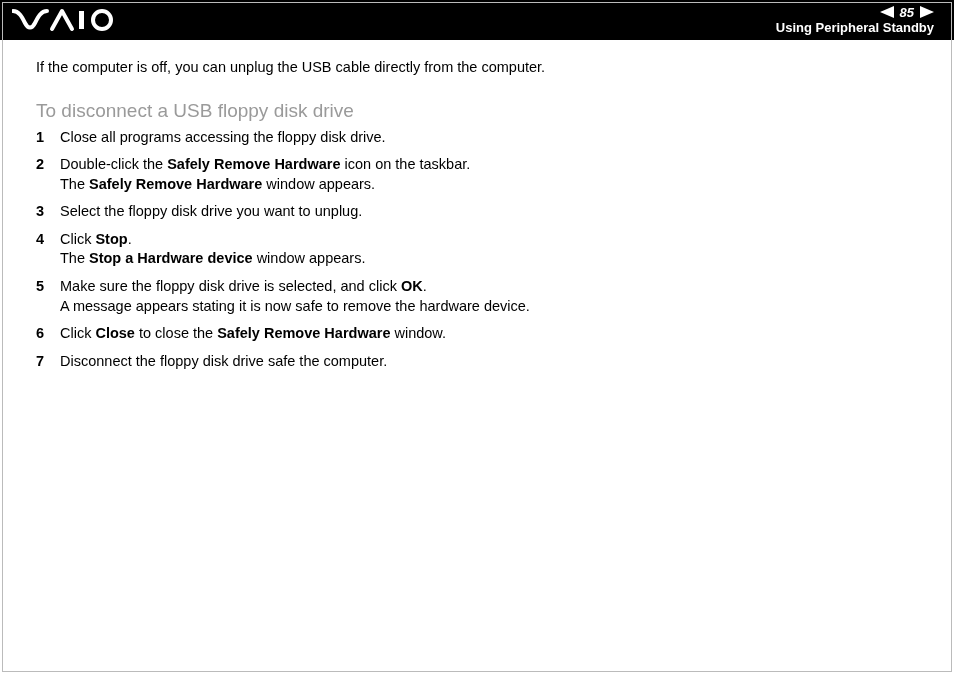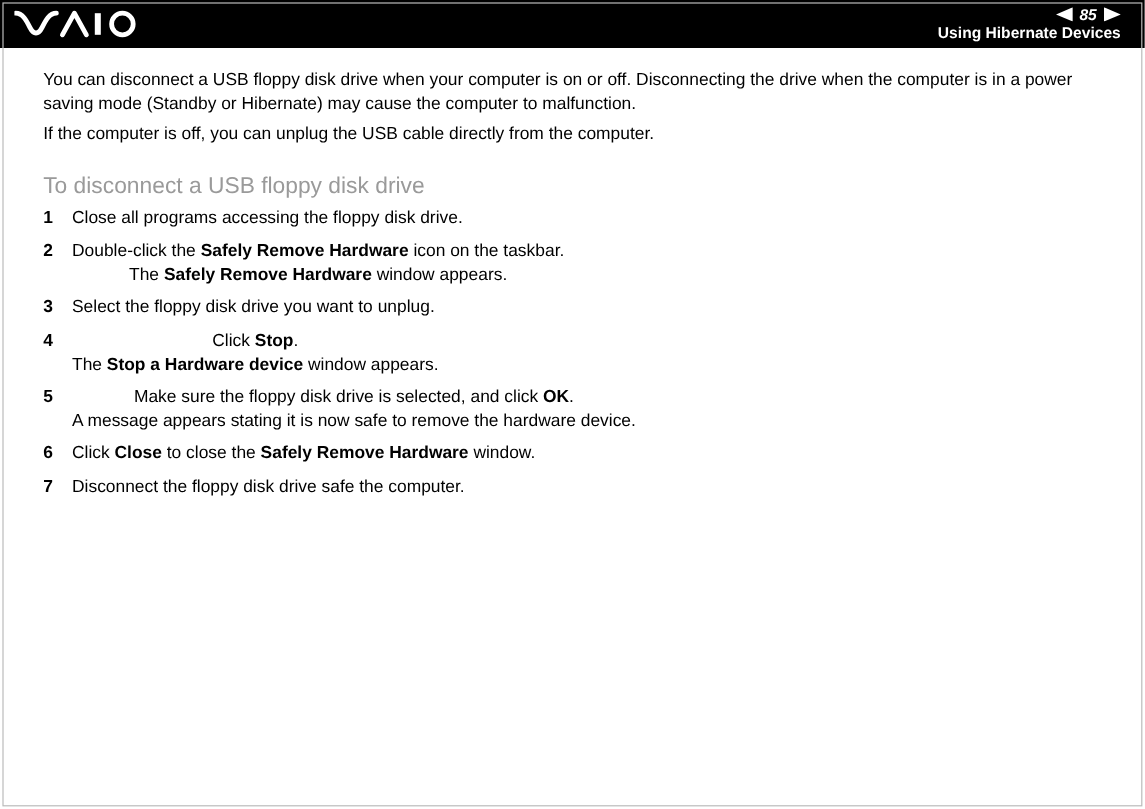--- a/index.html
+++ b/index.html
@@ -79,21 +79,21 @@
     font-size: 14.5px;
     line-height: 1.35;
     margin: 0 0 8px 0;
   }
   ol.steps > li::before {
     content: counter(step);
     font-weight: bold;
     width: 24px;
     flex: 0 0 24px;
   }
-  ol.steps > li > span { display: inline; text-align: center; }
+  ol.steps > li > span { display: inline; }
   b { font-weight: bold; }
   .page-frame {
     position: absolute;
     left: 2px; top: 2px; right: 2px; bottom: 2px;
     border: 1px solid #bbb;
     pointer-events: none;
   }
 </style>
 </head>
 <body>
@@ -114,26 +114,25 @@
             <polygon points="0,6 14,0 14,12" fill="#fff"></polygon>
           </svg>
       </span>
       <span>85</span>
       <span class="arrow-right">
         <svg width="14" height="12" viewBox="0 0 14 12">
             <polygon points="0,0 14,6 0,12" fill="#fff"></polygon>
           </svg>
       </span>
     </div>
-    <div class="section-title">Using Hibernate Devices</div>
+    <div class="section-title">Using Peripheral Standby</div>
   </div>
 </div>
 
 <div class="content">
-  <p class="body">You can disconnect a USB floppy disk drive when your computer is on or off. Disconnecting the drive when the computer is in a power saving mode (Standby or Hibernate) may cause the computer to malfunction.</p>
   <p class="body">If the computer is off, you can unplug the USB cable directly from the computer.</p>
   <h2 class="subheading">To disconnect a USB floppy disk drive</h2>
   <ol class="steps">
       <li>
         <span>Close all programs accessing the floppy disk drive.</span>
       </li>
       <li>
         <span>Double-click the <b>Safely Remove Hardware</b> icon on the taskbar.<br>The <b>Safely Remove Hardware</b> window appears.</span>
       </li>
       <li>

